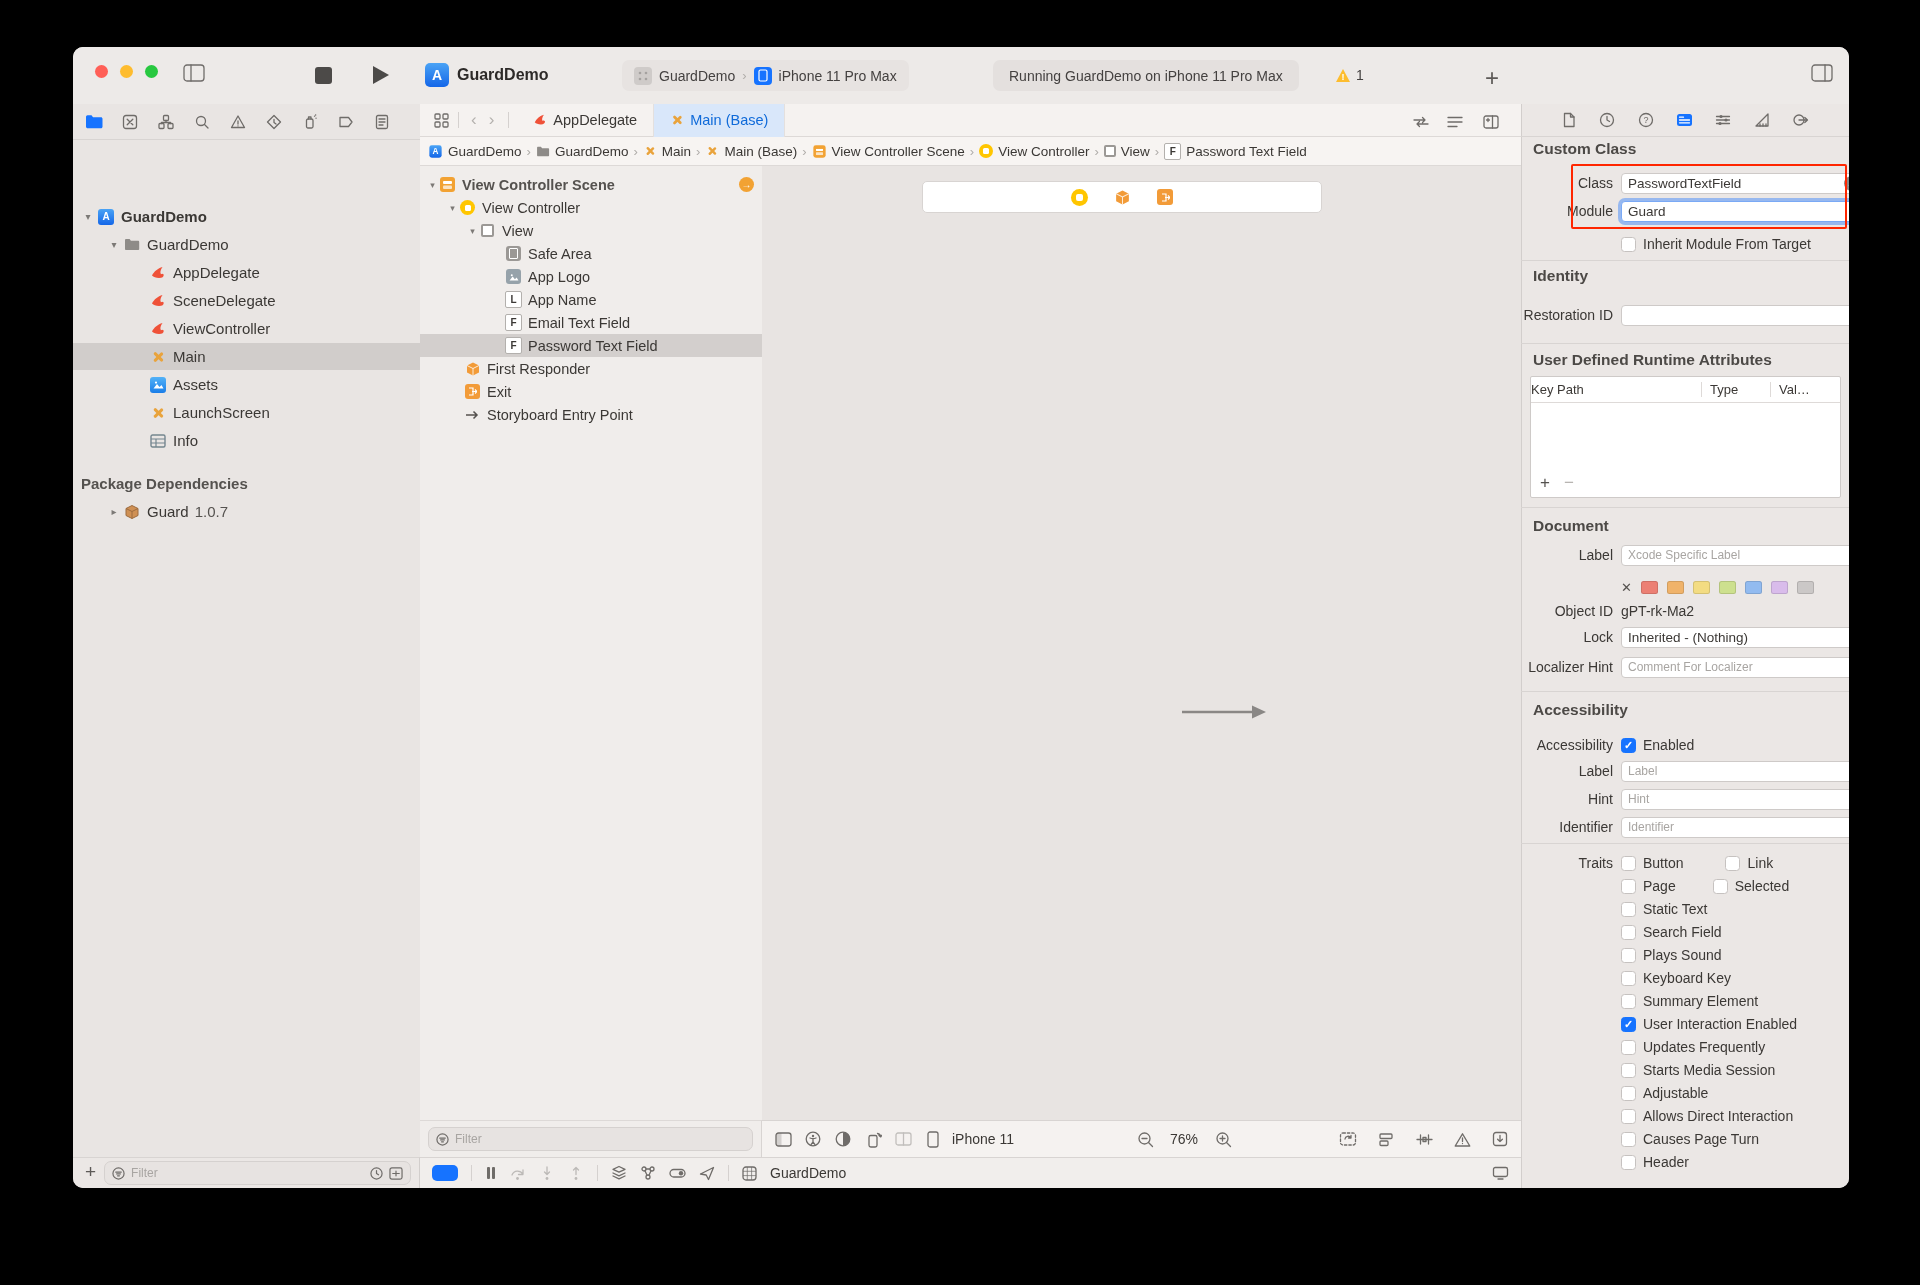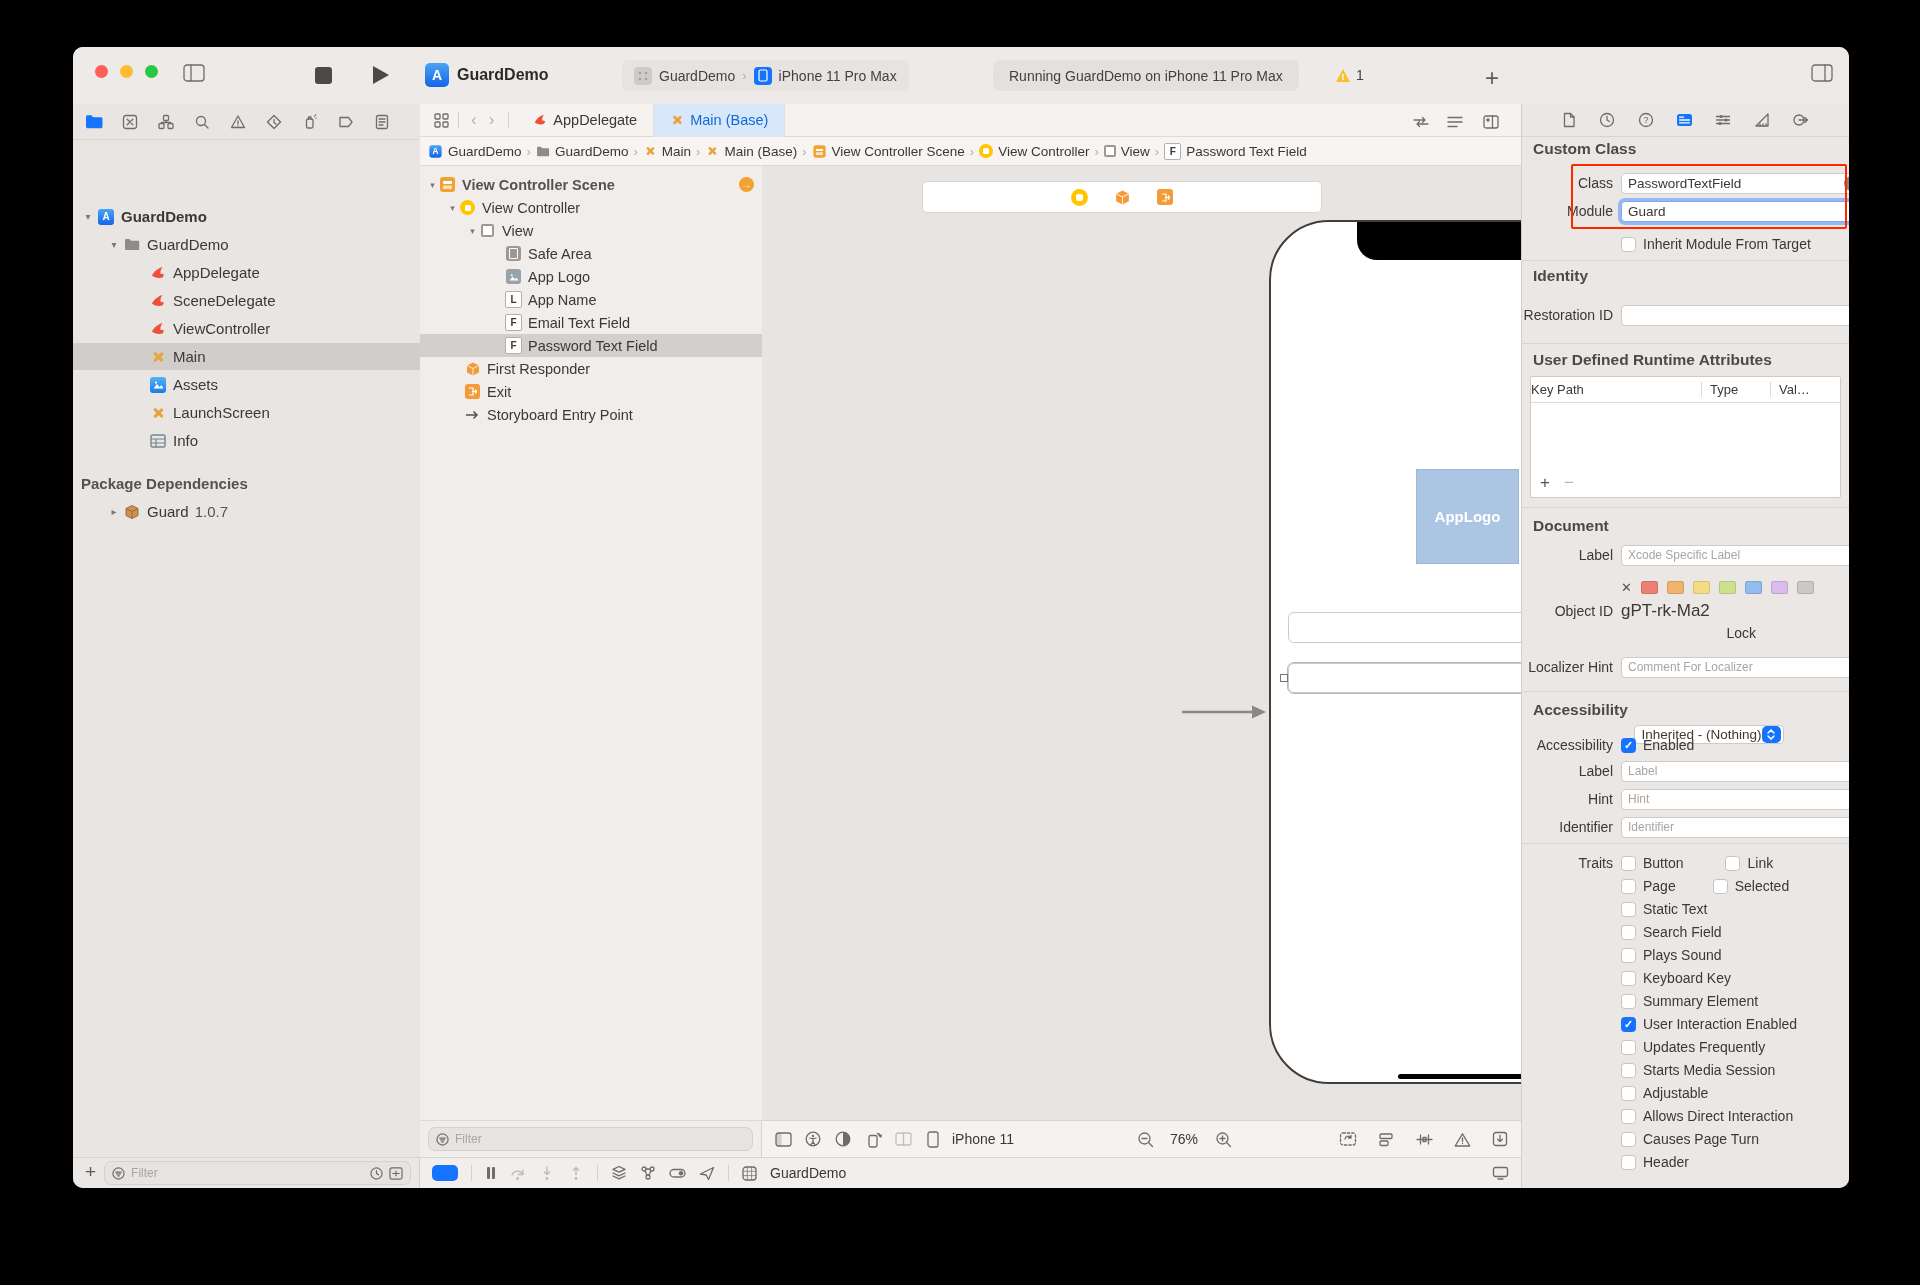--- a/index.html
+++ b/index.html
@@ -498,34 +498,20 @@
               <path d="M1 1h4v7H1M4 4.5h5M7 2.5l2 2-2 2" stroke="#fff" fill="none" stroke-width="1.2"></path>
             </svg>
           </span>
       </div>
 
       <svg class="abs" style="left:418px;top:538px;" width="90" height="16" viewBox="0 0 90 16">
           <path d="M2 8h76" stroke="#8a8785" stroke-width="2.5" fill="none"></path>
           <path d="M72 1.5L86 8l-14 6.5z" fill="#8a8785"></path>
         </svg>
 
-      <div class="abs" style="left:507px;top:54px;width:391px;height:864px;background:#fff;border:2px solid #403d3a;border-radius:60px;box-sizing:border-box;">
-        <div class="abs" style="left:86px;top:0;width:215px;height:38px;background:#000;border-radius:0 0 20px 20px;"></div>
-        <div class="abs" style="left:127px;top:852px;width:133px;height:5px;background:#000;border-radius:3px;"></div>
-
-        <div class="abs" style="left:145px;top:247px;width:101px;height:93px;background:#abc5e3;border:1px solid #9cb6d6;display:flex;align-items:center;justify-content:center;">
-          <span style="color:#fff;font-weight:bold;font-size:15px;">AppLogo</span>
-        </div>
-
-        <div class="abs field" style="left:17px;top:390px;width:357px;height:31px;box-sizing:border-box;"></div>
-
-        <div class="abs field" style="left:17px;top:441px;width:357px;height:30px;box-sizing:border-box;outline:1px solid #b9b6b3;"></div>
-        <div class="abs handle" style="left:9px;top:452px;"></div>
-
-      </div>
 
     </div>
 
     <div class="abs obar">
       <div class="fpill">
         <svg width="13" height="13" viewBox="0 0 14 14">
             <circle cx="7" cy="7" r="6" class="stk"></circle>
             <path d="M4 5.5h6M5 7.5h4M6 9.5h2" class="stk"></path>
           </svg>
         <span class="phold">Filter</span>
@@ -817,23 +803,23 @@
     <span class="sw" style="background:#ec8074;margin-right:9px;"></span>
     <span class="sw" style="background:#f0b36a;margin-right:9px;"></span>
     <span class="sw" style="background:#f3dc82;margin-right:9px;"></span>
     <span class="sw" style="background:#cde08e;margin-right:9px;"></span>
     <span class="sw" style="background:#92bbf0;margin-right:9px;"></span>
     <span class="sw" style="background:#d9bceb;margin-right:9px;"></span>
     <span class="sw" style="background:#cbc8c7;"></span>
   </div>
   <div class="irow" style="top:552px;">
     <span class="ilab">Object ID</span>
-    <span style="font-size:17px;">gPT-rk-Ma2</span>
-  </div>
-  <div class="irow" style="top:578px;flex-direction:column;">
+    <span style="font-size:14px;">gPT-rk-Ma2</span>
+  </div>
+  <div class="irow" style="top:578px;">
     <span class="ilab">Lock</span>
     <div class="ifield">
       <span style="flex:1;">Inherited - (Nothing)</span>
       <span class="chev" style="width:16px;height:17px;margin-right:-4px;">
           <svg width="8" height="11" viewBox="0 0 8 11">
             <path d="M1 4l3-3 3 3M1 7l3 3 3-3" stroke="#fff" stroke-width="1.5" fill="none" stroke-linecap="round"></path>
           </svg>
         </span>
     </div>
   </div>

